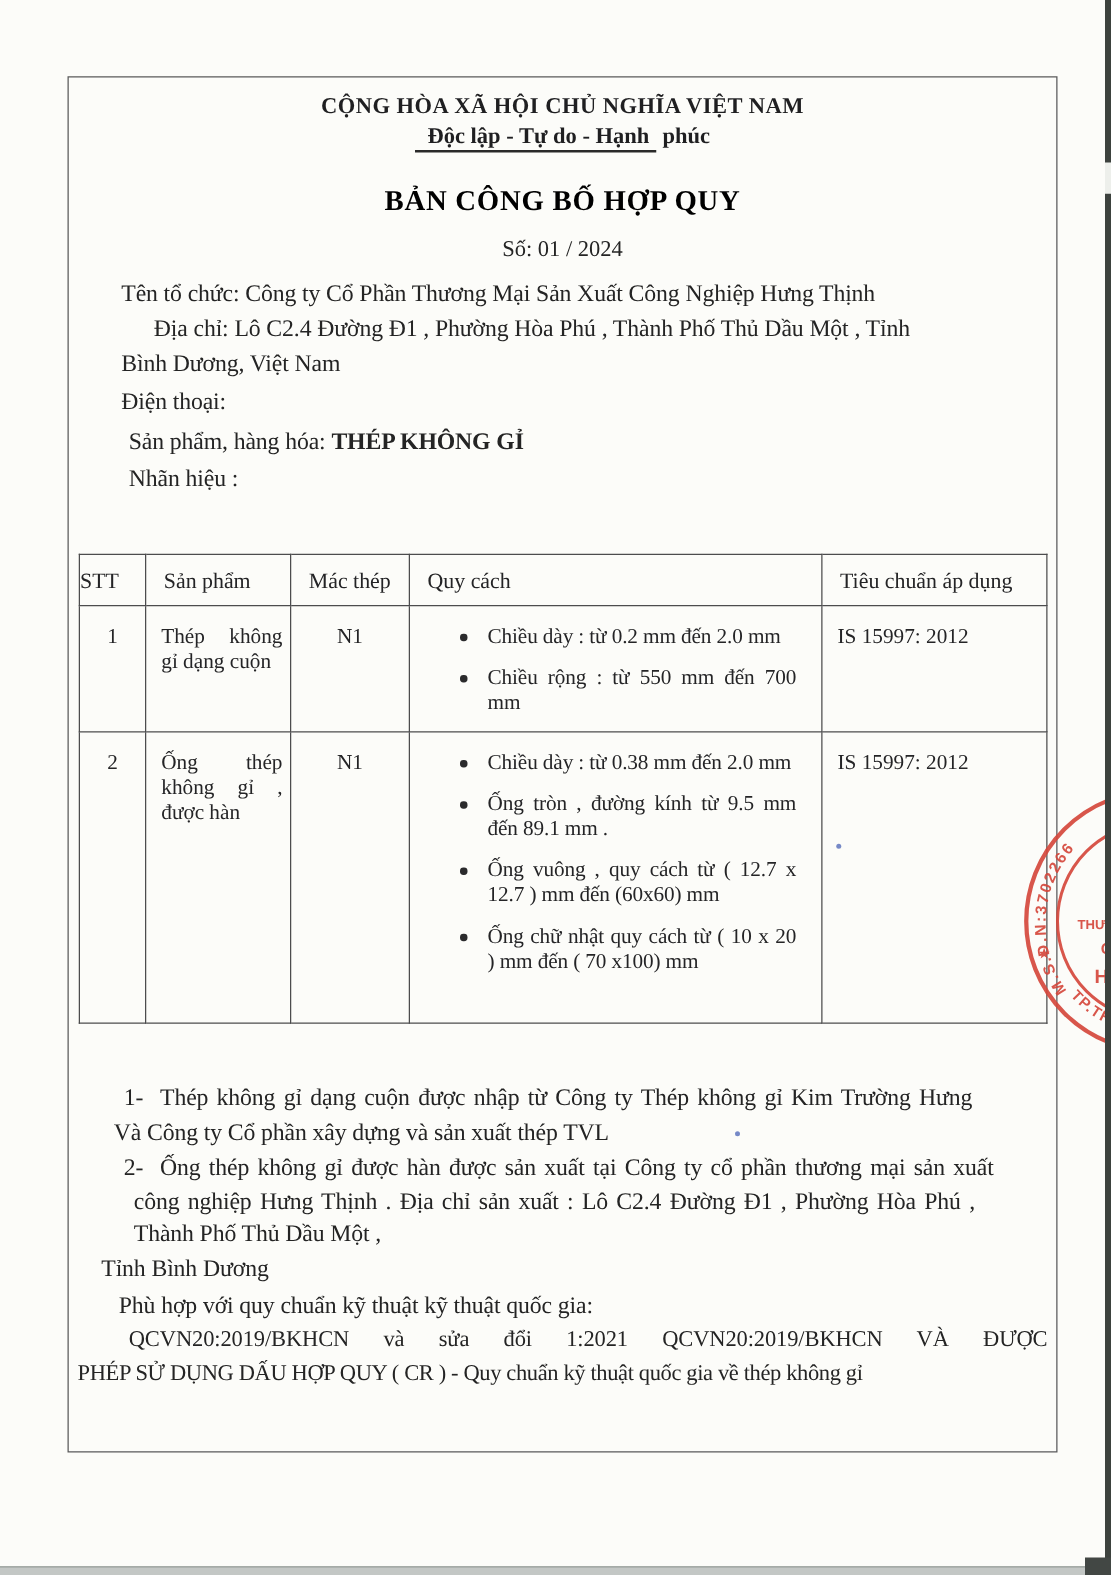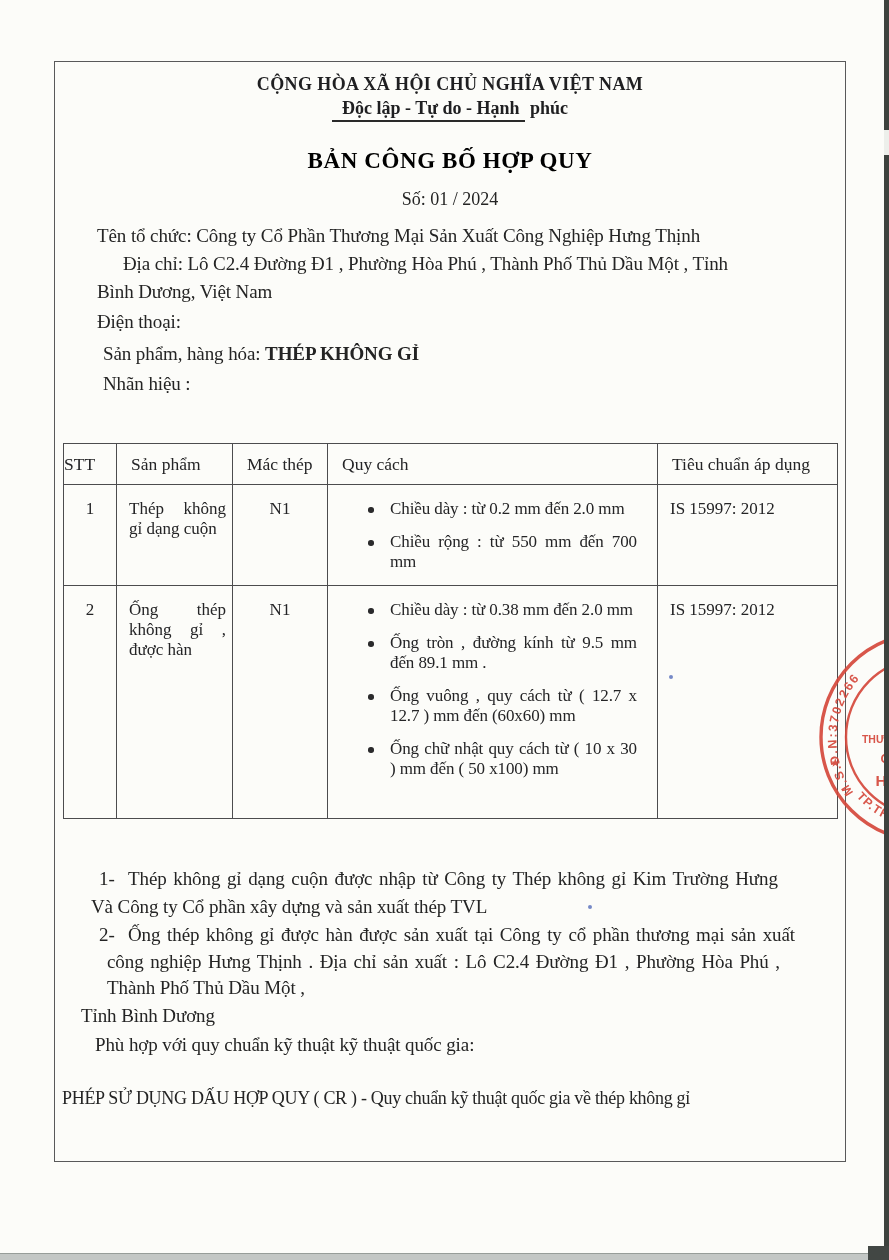--- a/index.html
+++ b/index.html
@@ -84,35 +84,36 @@
     </tr>
     <tr style="height:233px;">
       <td class="stt">2</td>
       <td class="sp">Ống thép không gỉ , được hàn</td>
       <td class="mac">N1</td>
       <td class="qc">
         <ul>
           <li>Chiều dày : từ 0.38 mm đến 2.0 mm</li>
           <li>Ống tròn , đường kính từ 9.5 mm đến 89.1 mm .</li>
           <li>Ống vuông , quy cách từ ( 12.7 x 12.7 ) mm đến (60x60) mm</li>
-          <li>Ống chữ nhật quy cách từ ( 10 x 30 ) mm đến ( 50 x100) mm</li>
+          <li>Ống chữ nhật quy cách từ ( 10 x 20 ) mm đến ( 70 x100) mm</li>
         </ul>
       </td>
       <td class="tc">IS 15997: 2012</td>
     </tr>
   </tbody>
     </table>
 
   <div class="abs tline" style="left:99px;top:868px;word-spacing:2px;"><span class="nprefix">1-</span><span>Thép không gỉ dạng cuộn được nhập từ Công ty Thép không gỉ Kim Trường Hưng</span></div>
   <div class="abs tline" style="left:91px;top:896px;">Và Công ty Cổ phần xây dựng và sản xuất thép TVL</div>
   <div class="abs tline" style="left:99px;top:924px;word-spacing:2px;"><span class="nprefix">2-</span><span>Ống thép không gỉ được hàn được sản xuất tại Công ty cổ phần thương mại sản xuất</span></div>
   <div class="abs tline" style="left:107px;top:951px;word-spacing:2px;">công nghiệp Hưng Thịnh . Địa chỉ sản xuất : Lô C2.4 Đường Đ1 , Phường Hòa Phú ,</div>
   <div class="abs tline" style="left:107px;top:977px;">Thành Phố Thủ Dầu Một ,</div>
   <div class="abs tline" style="left:81px;top:1005px;">Tỉnh Bình Dương</div>
   <div class="abs tline" style="left:95px;top:1034px;">Phù hợp với quy chuẩn kỹ thuật kỹ thuật quốc gia:</div>
+  <div class="abs tline jline" style="left:103px;top:1061px;width:735px;font-size:18px;">QCVN20:2019/BKHCN và sửa đổi 1:2021 QCVN20:2019/BKHCN VÀ ĐƯỢC</div>
   <div class="abs tline" style="left:62px;top:1088px;font-size:18px;letter-spacing:-.3px;">PHÉP SỬ DỤNG DẤU HỢP QUY ( CR ) -  Quy chuẩn kỹ thuật quốc gia về thép không gỉ</div>
 
   <svg class="abs stamp-svg" viewBox="0 0 238 238" font-family="Liberation Sans, DejaVu Sans, sans-serif" fill="#d5483c">
     <g>
       <circle cx="119" cy="114" r="104" fill="none" stroke="#d5483c" stroke-width="3.4"></circle>
       <circle cx="119" cy="114" r="79" fill="none" stroke="#d5483c" stroke-width="2.4"></circle>
       <path id="arcTop" d="M 54.7 178.3 A 91 91 0 0 1 183.3 49.7" fill="none"></path>
       <path id="arcBottom" d="M 33.5 145.1 A 91 91 0 0 0 204.5 145.1" fill="none"></path>
       <text font-size="12.5" font-weight="bold" letter-spacing="1.6">
         <textPath href="#arcTop" startOffset="4%">M.S.D.N:3702266</textPath>

